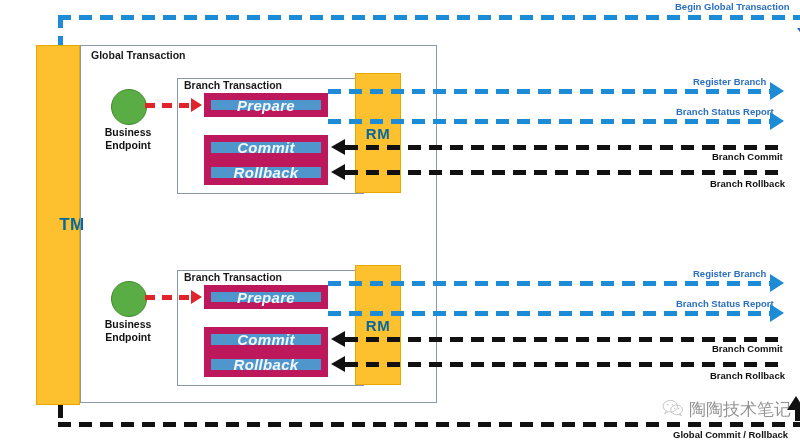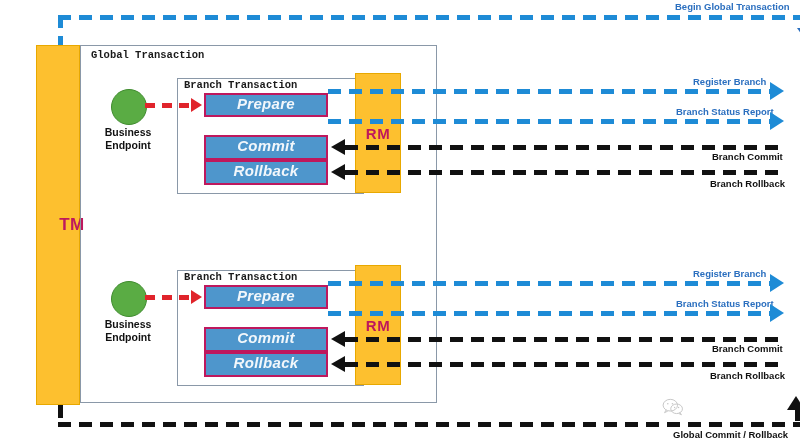--- a/index.html
+++ b/index.html
@@ -22,21 +22,21 @@
   
   .bar {
     background: #FDC02F;
     border: 1px solid #E8A800;
     display: flex;
     align-items: center;
     justify-content: center;
     box-sizing: border-box;
   }
   .bar-label {
-    color: #be185d;
+    color: #0369a1;
     font-weight: bold;
     letter-spacing: 0.5px;
   }
   .bar-tall .bar-label { font-size: 17px; }
   .bar-rm .bar-label { font-size: 15px; }
 
   
   .box-outline {
     border: 1px solid #8A98A8;
     background: transparent;
@@ -44,29 +44,29 @@
   }
   .box-title {
     color: #1A1A1A;
     font-size: 10.5px;
     font-weight: bold;
     white-space: nowrap;
   }
   .box-title-bg {
     background: #ffffff;
     padding: 0 3px;
-    font-family: Liberation Mono, monospace;
   }
 
   
   .action {
     background: #4E96CC;
-    border: 2px solid #be185d;
+    border: 7px solid #be185d;
     box-sizing: border-box;
     display: flex;
+    align-items: center;
     justify-content: center;
   }
   .action span {
     color: #F2F7FB;
     font-size: 15px;
     font-style: italic;
     font-weight: bold;
     letter-spacing: 0.3px;
   }
 
@@ -287,15 +287,16 @@
         <ellipse cx="9" cy="8" rx="8" ry="6.5" fill="none" stroke="#555" stroke-width="1.1"></ellipse>
         <path d="M4.5 13.2 L2.6 16.3 L6.2 14.6" fill="none" stroke="#555" stroke-width="1.1"></path>
         <circle cx="6.2" cy="6.4" r="0.9" fill="#555"></circle>
         <circle cx="11.4" cy="6.4" r="0.9" fill="#555"></circle>
         <ellipse cx="16" cy="12" rx="6.5" ry="5.3" fill="none" stroke="#555" stroke-width="1.1"></ellipse>
         <path d="M19.6 16 L21.4 18.6 L18.4 17.2" fill="none" stroke="#555" stroke-width="1.1"></path>
         <circle cx="13.8" cy="10.6" r="0.75" fill="#555"></circle>
         <circle cx="18.2" cy="10.6" r="0.75" fill="#555"></circle>
       </svg>
     </span>
+    <span class="watermark-text">陶陶技术笔记</span>
   </div>
 
 </div>
 
 </body></html>

